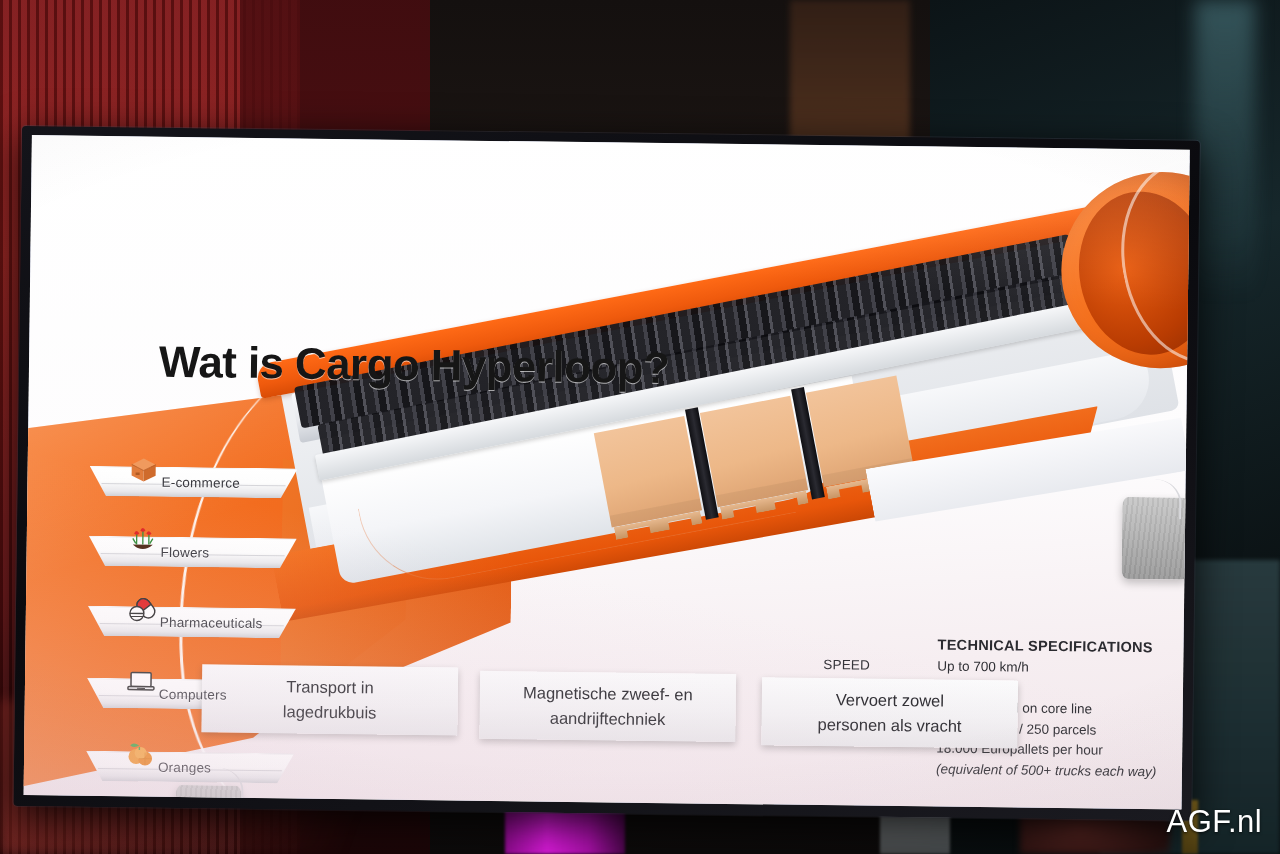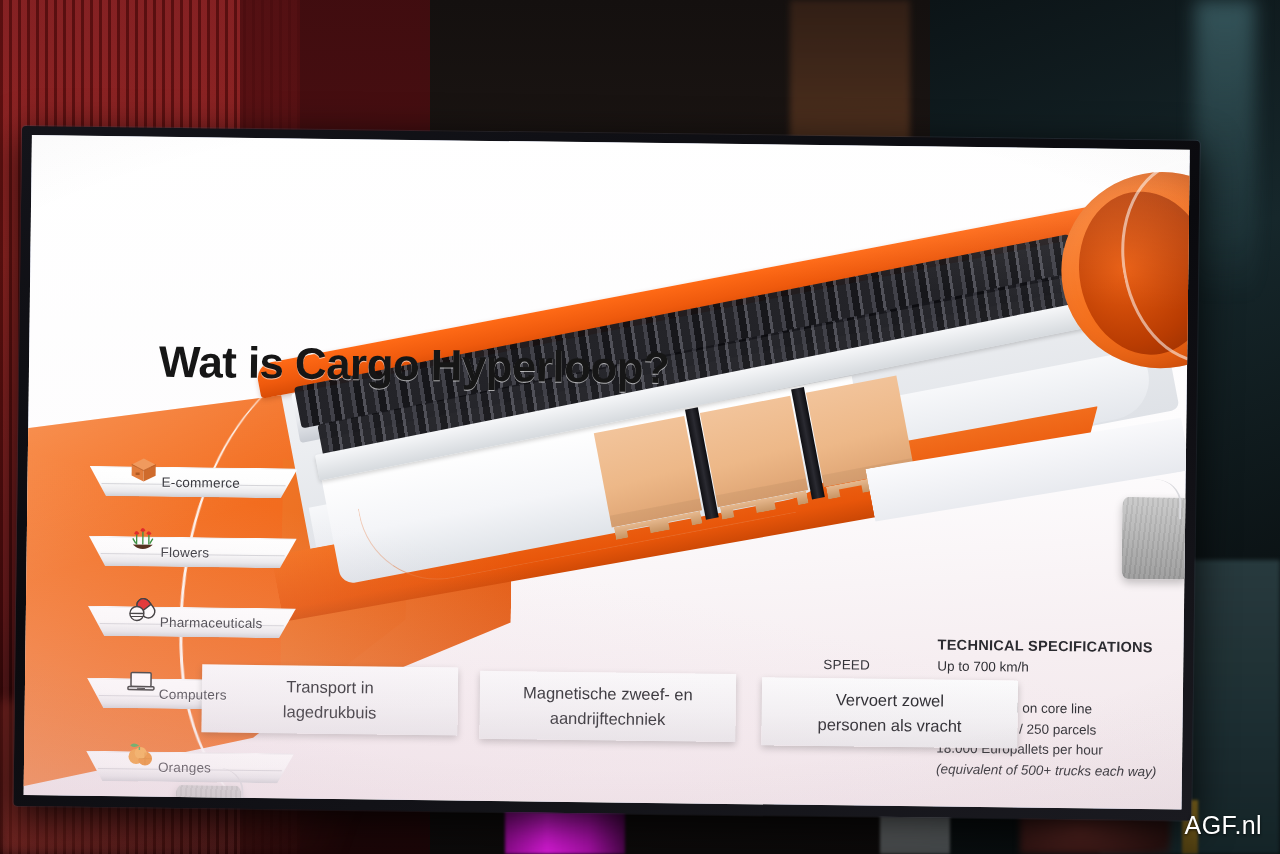--- a/index.html
+++ b/index.html
@@ -311,21 +311,21 @@
     background:linear-gradient(180deg,#fbfbfc 0%,#f3f2f4 55%,#e9e7ea 100%);
     box-shadow:0 3px 7px rgba(0,0,0,.22);
     display:flex; align-items:center; justify-content:center;
     text-align:center; font-size:16.5px; line-height:25px; color:#26262b;
     padding:0 10px;
   }
 
   
   .watermark{
     position:absolute; right:18px; bottom:14px; z-index:90;
-    font-size:25px; color:#ffffff; letter-spacing:.4px;
+    font-size:31px; color:#ffffff; letter-spacing:.4px;
     text-shadow:0 1px 3px rgba(0,0,0,.75);
   }
 </style>
 </head>
 <body>
 
 <div id="room">
   <div class="bg-curtain"></div>
   <div class="bg-curtain-2"></div>
   <div class="bg-dark-center"></div>

